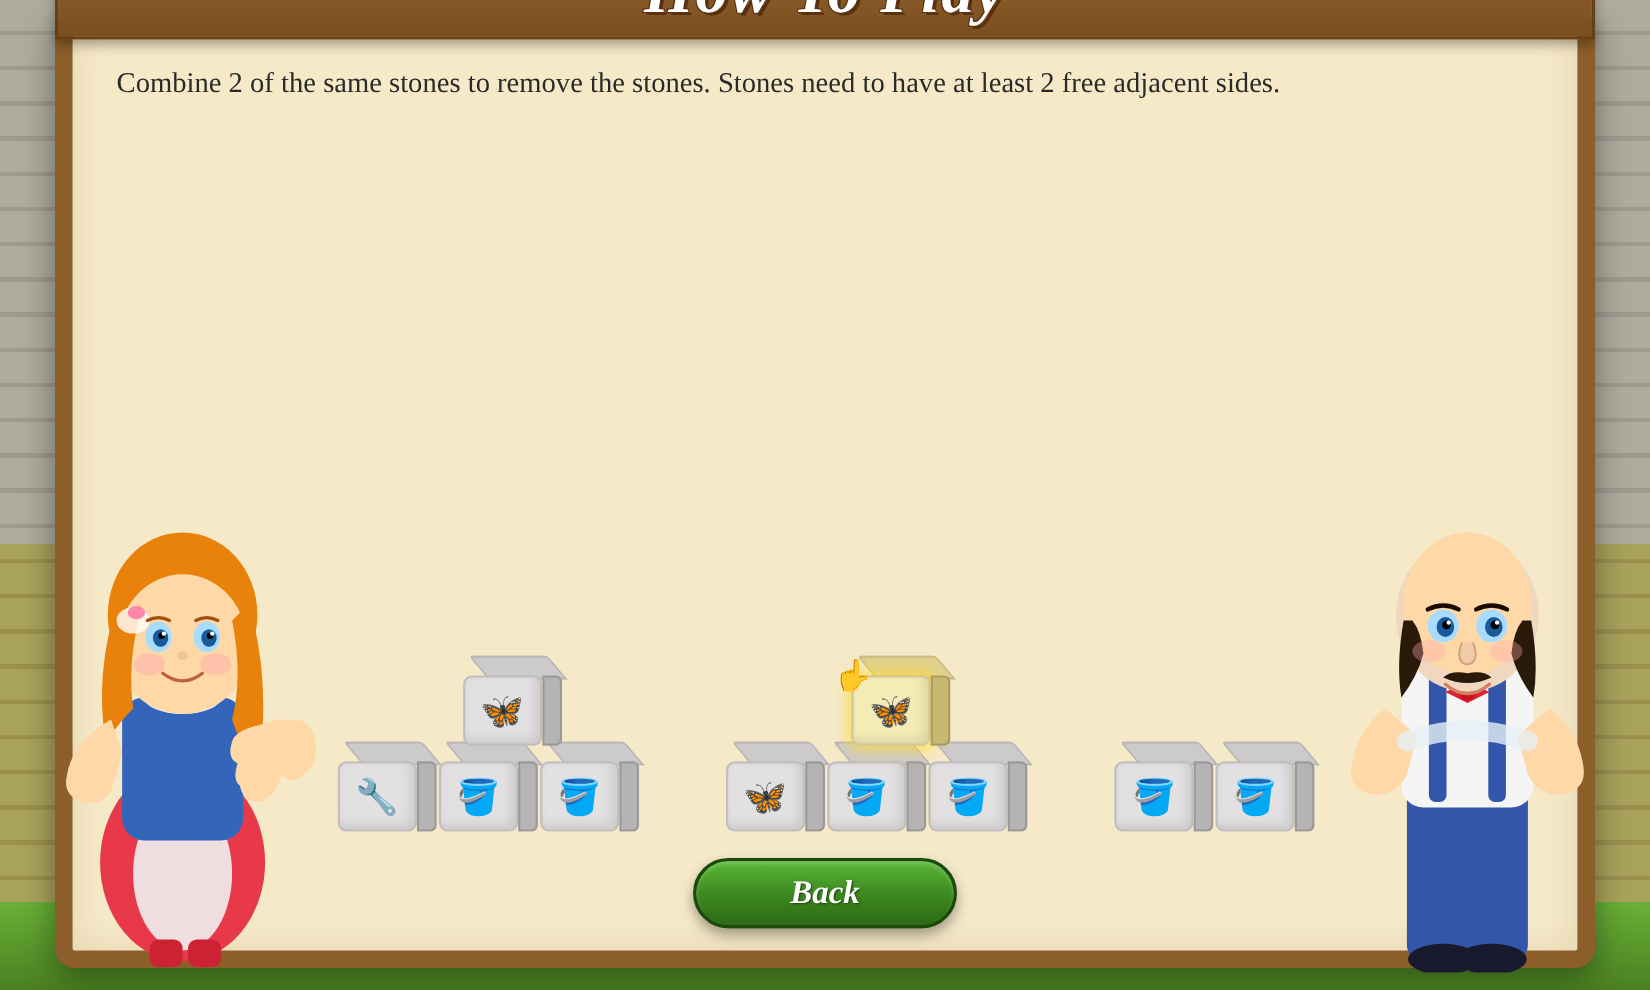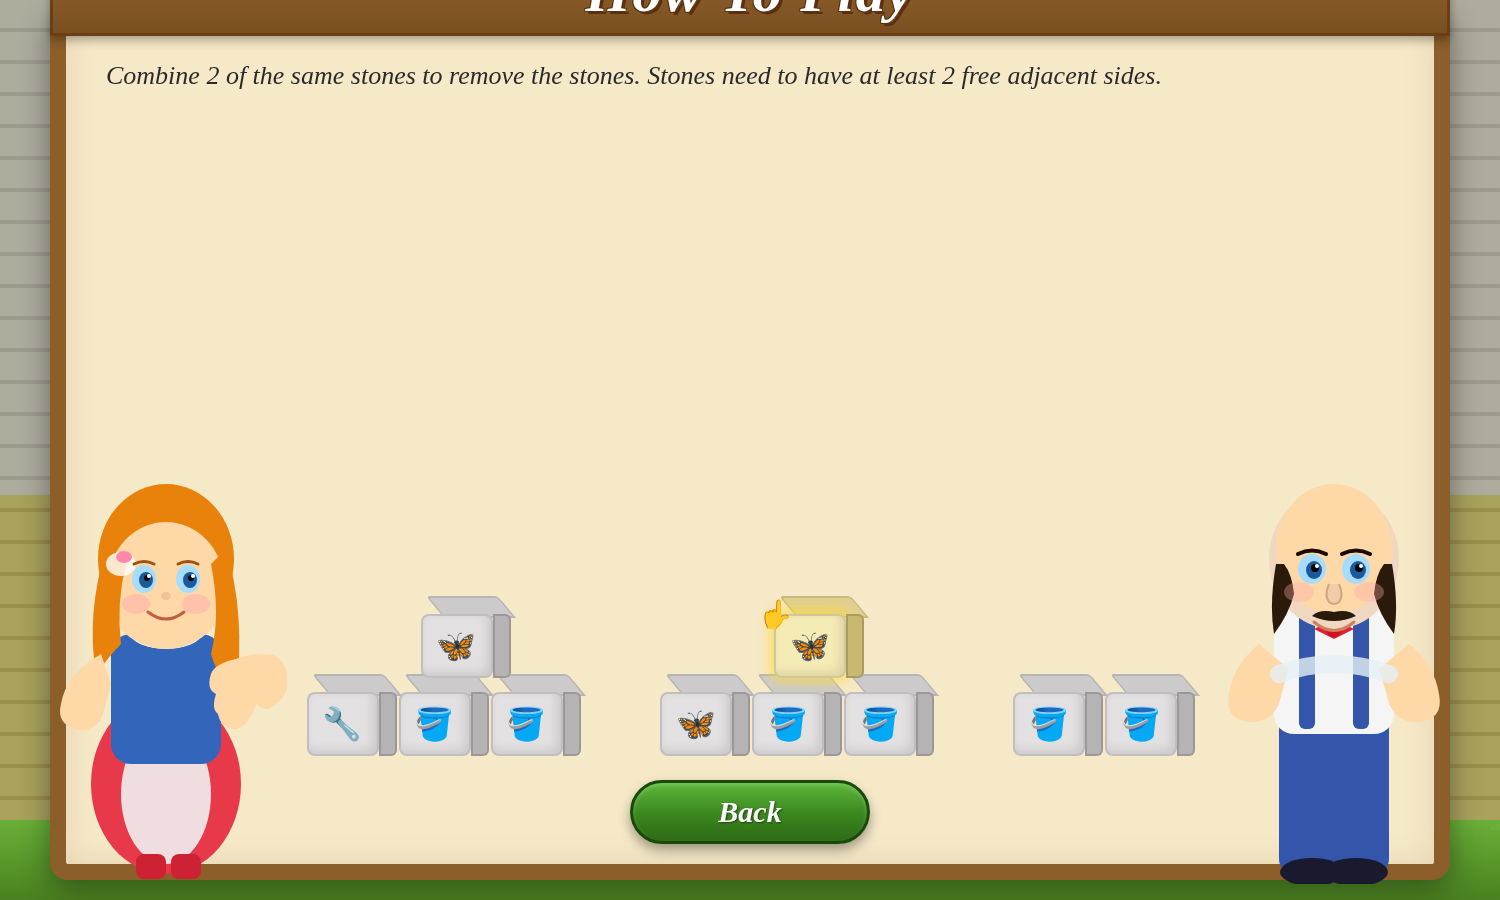--- a/index.html
+++ b/index.html
@@ -98,21 +98,20 @@
     
     .instructions {
       position: absolute;
       top: 30px;
       left: 40px;
       right: 40px;
       font-size: 26px;
       color: #2a2a2a;
       line-height: 1.5;
       font-family: Georgia, serif;
-      font-style: italic;
     }
 
     
     .character-left {
       position: absolute;
       left: -30px;
       bottom: -20px;
       width: 260px;
       height: 520px;
     }

